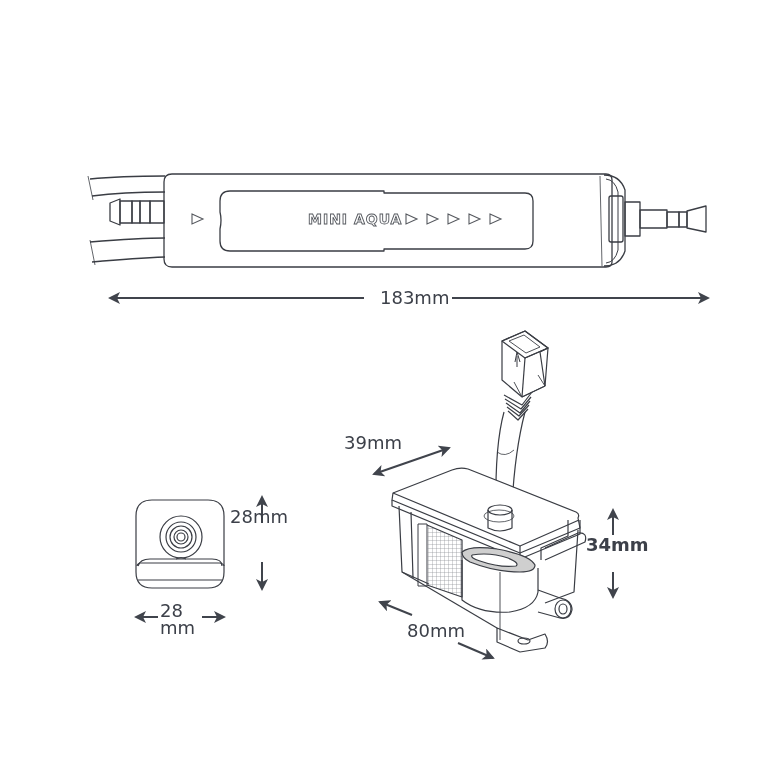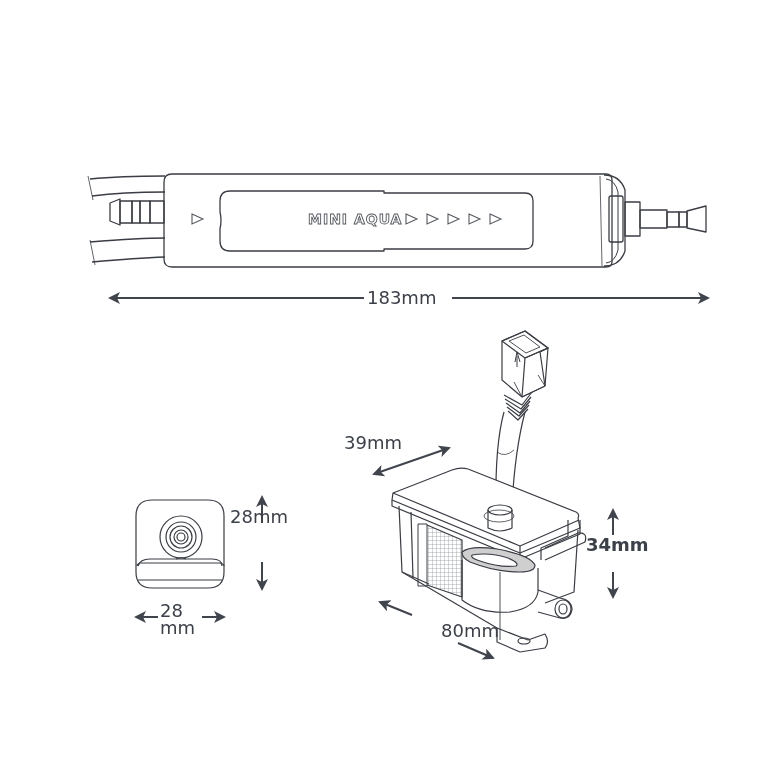--- a/index.html
+++ b/index.html
@@ -173,28 +173,28 @@
 
   <g stroke="#40444c" stroke-width="2" fill="none">
     <line x1="412" y1="615" x2="380" y2="602" marker-end="url(#ah)"></line>
     <line x1="458" y1="643" x2="493" y2="658" marker-end="url(#ah)"></line>
   </g>
 </svg>
 
 
 <div class="product-text" style="left:280px; top:212px;margin-left:28px;">MINI AQUA</div>
 
-<div class="dim-label" style="left:367px; top:289px;">183mm</div>
+<div class="dim-label" style="left:380px; top:289px;">183mm</div>
 
 <div class="dim-label" style="left:230px; top:508px; background:transparent;">28mm</div>
 
 <div class="dim-label stack" style="left:160px; top:602px; width:42px;">
   <div>28</div>
   <div>mm</div>
 </div>
 
 <div class="dim-label" style="left:344px; top:434px; background:transparent;">39mm</div>
 
 <div class="dim-label" style="left:586px; top:536px; background:transparent;font-weight:bold;">34mm</div>
 
-<div class="dim-label" style="left:407px; top:622px; background:transparent;margin-left:34px;">80mm</div>
+<div class="dim-label" style="left:407px; top:622px; background:transparent;">80mm</div>
 
 </div>
 
 </body></html>

